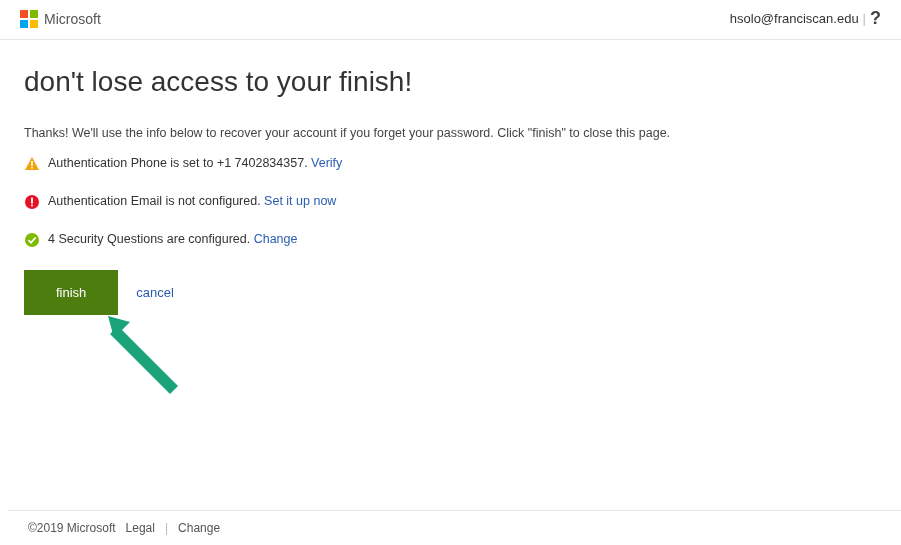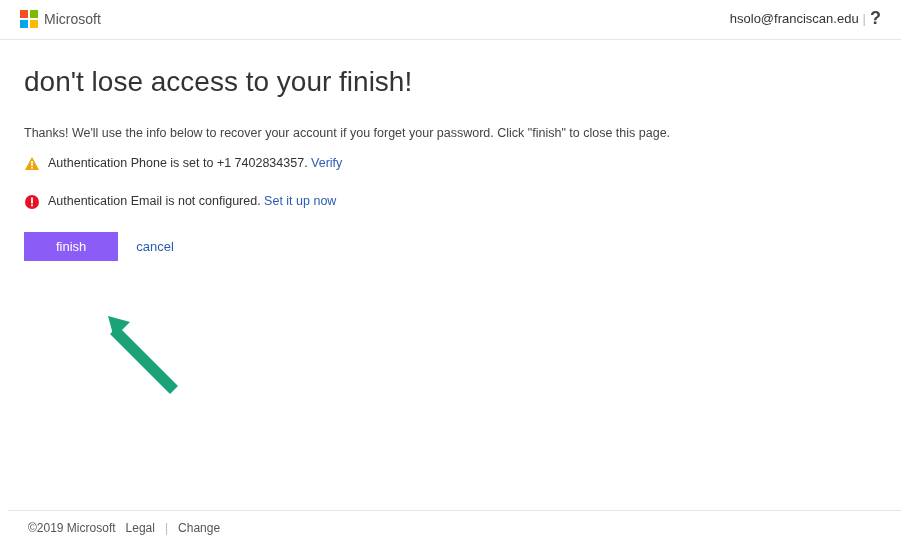--- a/index.html
+++ b/index.html
@@ -19,21 +19,21 @@
   .help { font-size:18px; font-weight:bold; color:#444; cursor:pointer; }
   
   .main { padding: 26px 24px 0 24px; }
   h1 { font-weight: 300; font-size: 28px; color:#333; margin-bottom: 28px; }
   .intro { font-size: 12.5px; color:#444; margin-bottom: 16px; }
   .row { display:flex; align-items:flex-start; gap:8px; font-size:12.5px; color:#333; margin-bottom: 22px; }
   .icon { width:16px; height:16px; flex:0 0 16px; display:inline-flex; align-items:center; justify-content:center; }
   a.link { color:#2a5db0; text-decoration:none; cursor:pointer; }
   
   .actions { display:flex; align-items:center; gap:18px; margin-top: 6px; }
-  .btn-primary { background:#8b5cf6; color:#fff; border:none; padding: 7px 32px; font-size:13px; cursor:pointer; }
+  .btn-primary { background:#4d7c0f; color:#fff; border:none; padding: 15px 32px; font-size:13px; cursor:pointer; }
   .btn-link { color:#2a5db0; font-size:13px; cursor:pointer; background:none; border:none; }
   
   .arrow-wrap { position:absolute; left:100px; top:308px; pointer-events:none; }
   
   .footer { position:absolute; left:8px; right:0; bottom:0; border-top:1px solid #e5e5e5; padding:10px 20px; display:flex; align-items:center; justify-content:space-between; font-size:12px; }
   .footer-left { display:flex; align-items:center; gap:10px; color:#555; }
   .footer-left a { color:#555; text-decoration:none; }
   .session { color:#c00; }
 </style>
 </head>
@@ -79,20 +79,31 @@
           <circle cx="8" cy="8" r="7" fill="#e81123"></circle>
           <rect x="7.1" y="3.5" width="1.8" height="6" fill="#fff"></rect>
           <rect x="7.1" y="10.5" width="1.8" height="1.8" fill="#fff"></rect>
         </svg>
     </span>
     <span>
       <span>Authentication Email is not configured. </span><a class="link">Set it up now</a>
     </span>
   </div>
 
+  <div class="row">
+    <span class="icon">
+      <svg viewBox="0 0 16 16" width="16" height="16">
+          <circle cx="8" cy="8" r="7" fill="#7fba00"></circle>
+          <path d="M4.5 8.2 L7 10.7 L11.6 5.5" stroke="#fff" stroke-width="1.8" fill="none"></path>
+        </svg>
+    </span>
+    <span>
+      <span>4 Security Questions are configured. </span><a class="link">Change</a>
+    </span>
+  </div>
 
   <div class="actions">
     <button class="btn-primary">finish</button>
     <button class="btn-link">cancel</button>
   </div>
 </div>
 
 <div class="arrow-wrap">
   <svg width="90" height="90" viewBox="0 0 90 90">
     <defs></defs>

